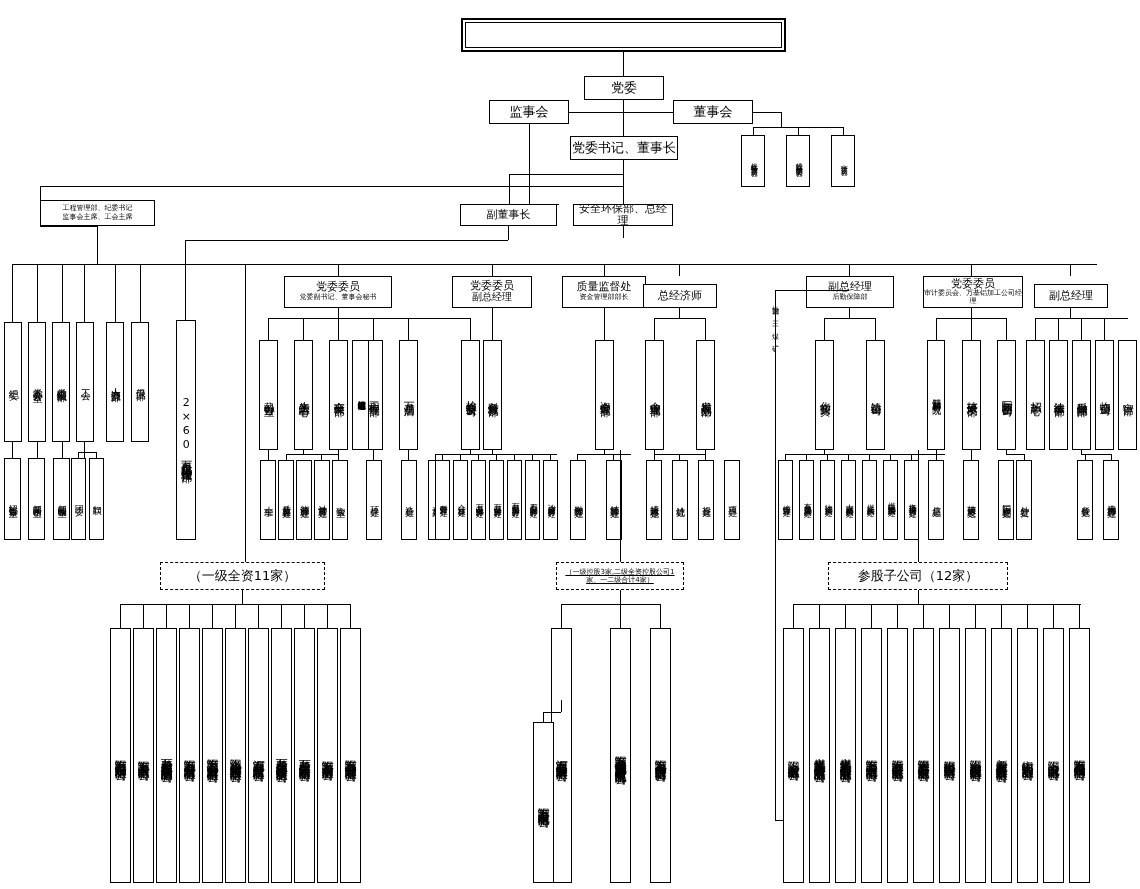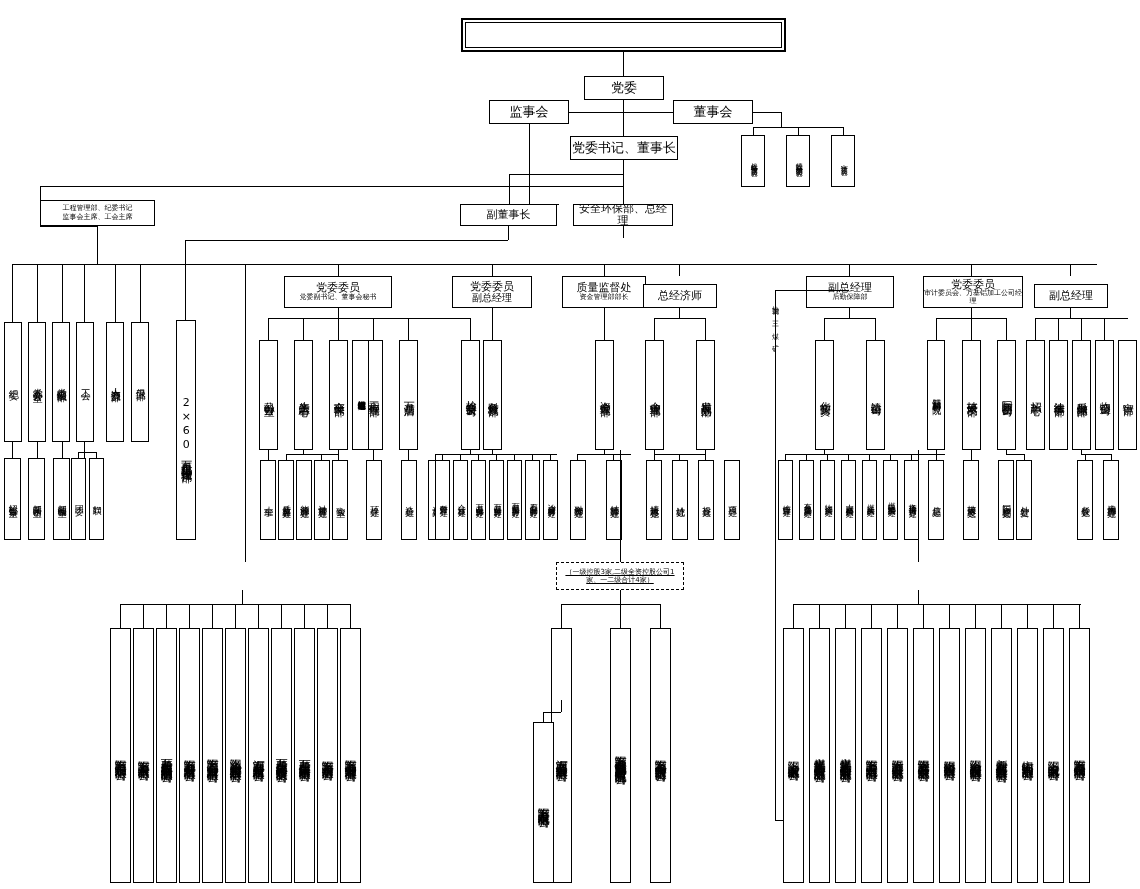--- a/index.html
+++ b/index.html
@@ -35,21 +35,21 @@
   .title{font-weight:bold;}
   .f16{font-size:16px;}
   .f13{font-size:13px;}
   .f12{font-size:12px;}
   .f11{font-size:11px;}
   .f10{font-size:10px;}
   .f9{font-size:9px;}
   .f8{font-size:8px;}
   .f7{font-size:7px;}
   .sub{font-size:7px;line-height:1.1;}
-  .stack{display:flex;flex-direction:column;align-items:center;justify-content:center;}
+  .stack{display:flex;flex-direction:column;align-items:center;justify-content:center;font-family:Liberation Mono, monospace;}
 </style>
 </head>
 <body>
 
 <div id="chart">
 
   <div class="box title f16" style="left:461px;top:18px;width:325px;height:34px;border-width:2px;">万基控股集团有限公司</div>
   <div class="box nob" style="left:465px;top:22px;width:317px;height:26px;border:1px solid #000;"></div>
 
   <div class="line vl" style="left:623px;top:52px;height:24px;"></div>
@@ -325,21 +325,23 @@
   <div class="box v f8" style="left:904px;top:460px;width:15px;height:80px;">市场价格调查处</div>
 
   <div class="box v f9" style="left:928px;top:460px;width:16px;height:80px;">信息处</div>
   <div class="box v f9" style="left:963px;top:460px;width:16px;height:80px;">技术研发处</div>
   <div class="box v f9" style="left:998px;top:460px;width:16px;height:80px;">国际贸易处</div>
   <div class="box v f9" style="left:1016px;top:460px;width:16px;height:80px;">外贸处</div>
 
   <div class="box v f9" style="left:1077px;top:460px;width:16px;height:80px;">餐饮处</div>
   <div class="box v f9" style="left:1103px;top:460px;width:16px;height:80px;">房地产管理处</div>
 
+  <div class="box dashed f13" style="left:160px;top:562px;width:165px;height:28px;">（一级全资11家）</div>
   <div class="box dashed f7" style="left:556px;top:562px;width:128px;height:28px;padding:0 3px;line-height:1.2;text-decoration:underline;">（一级控股3家,二级全资控股公司1家、一二级合计4家）</div>
+  <div class="box dashed f13" style="left:828px;top:562px;width:180px;height:28px;">参股子公司（12家）</div>
 
   <div class="line vl" style="left:245px;top:540px;height:22px;"></div>
   <div class="line vl" style="left:620px;top:540px;height:22px;"></div>
   <div class="line vl" style="left:918px;top:540px;height:22px;"></div>
 
   <div class="line vl" style="left:242px;top:590px;height:14px;"></div>
   <div class="line hl" style="left:120px;top:604px;width:230px;"></div>
   <div class="line vl" style="left:120px;top:604px;height:24px;"></div>
   <div class="line vl" style="left:143px;top:604px;height:24px;"></div>
   <div class="line vl" style="left:166px;top:604px;height:24px;"></div>

